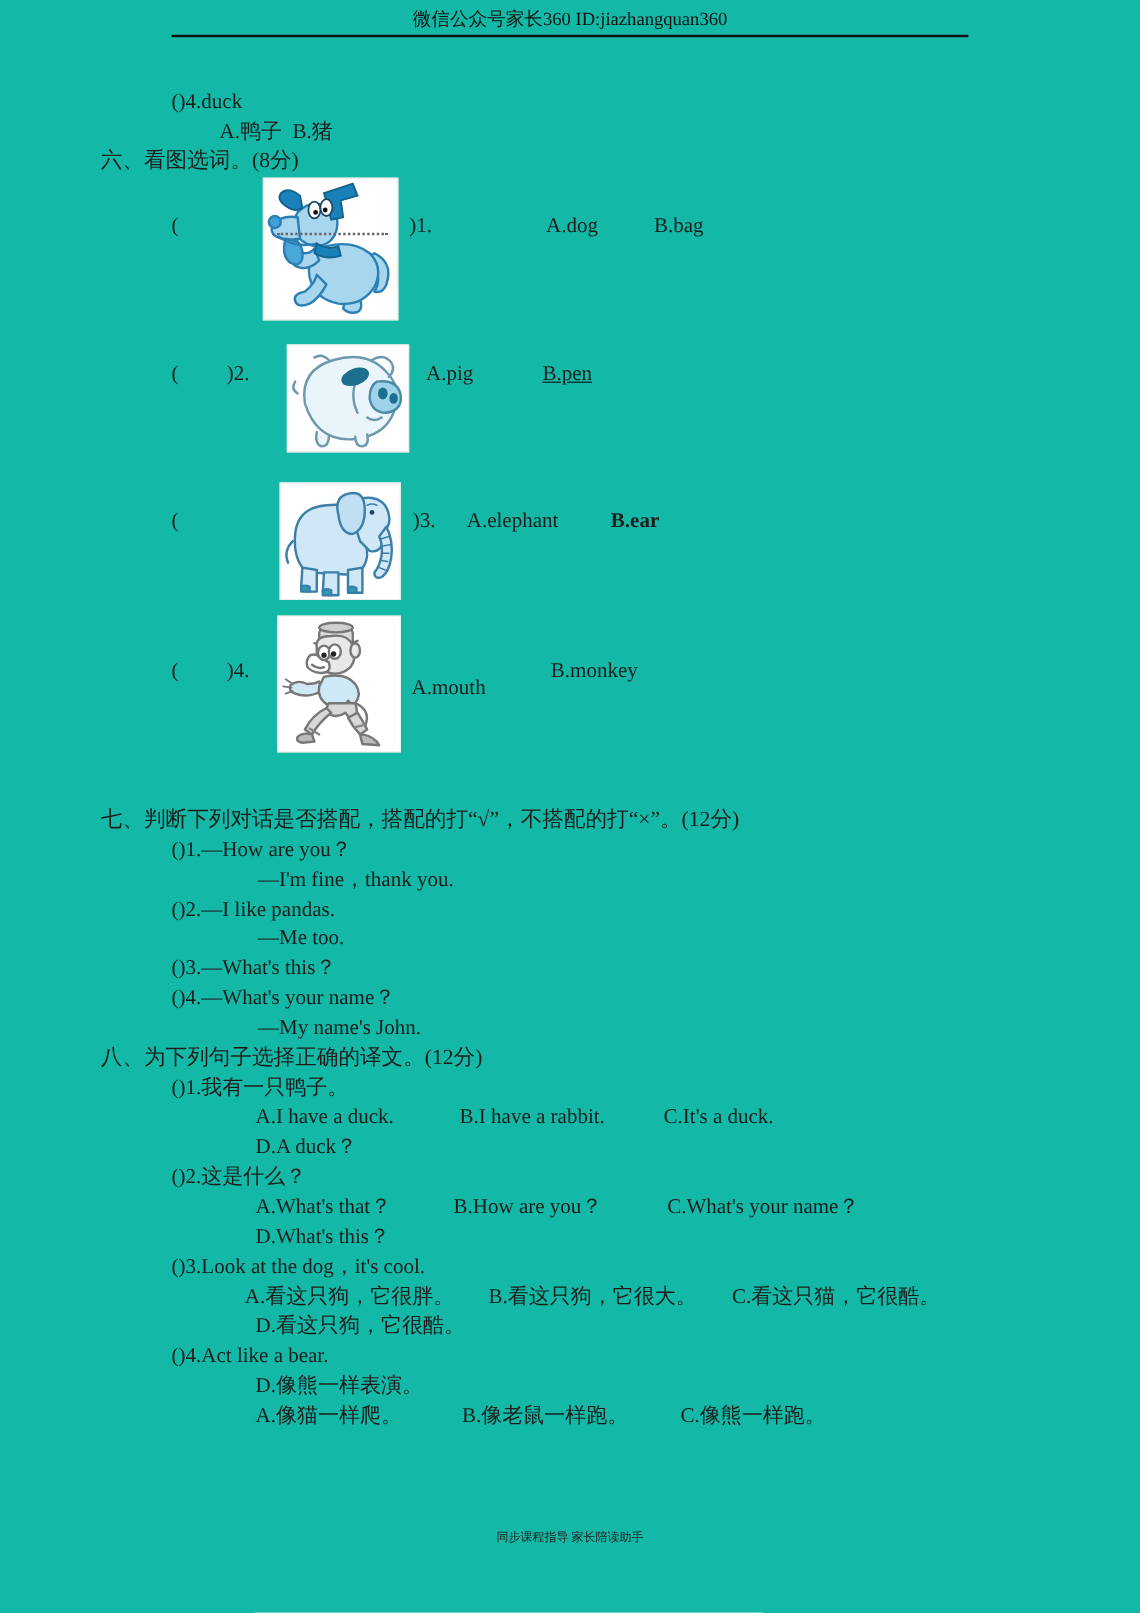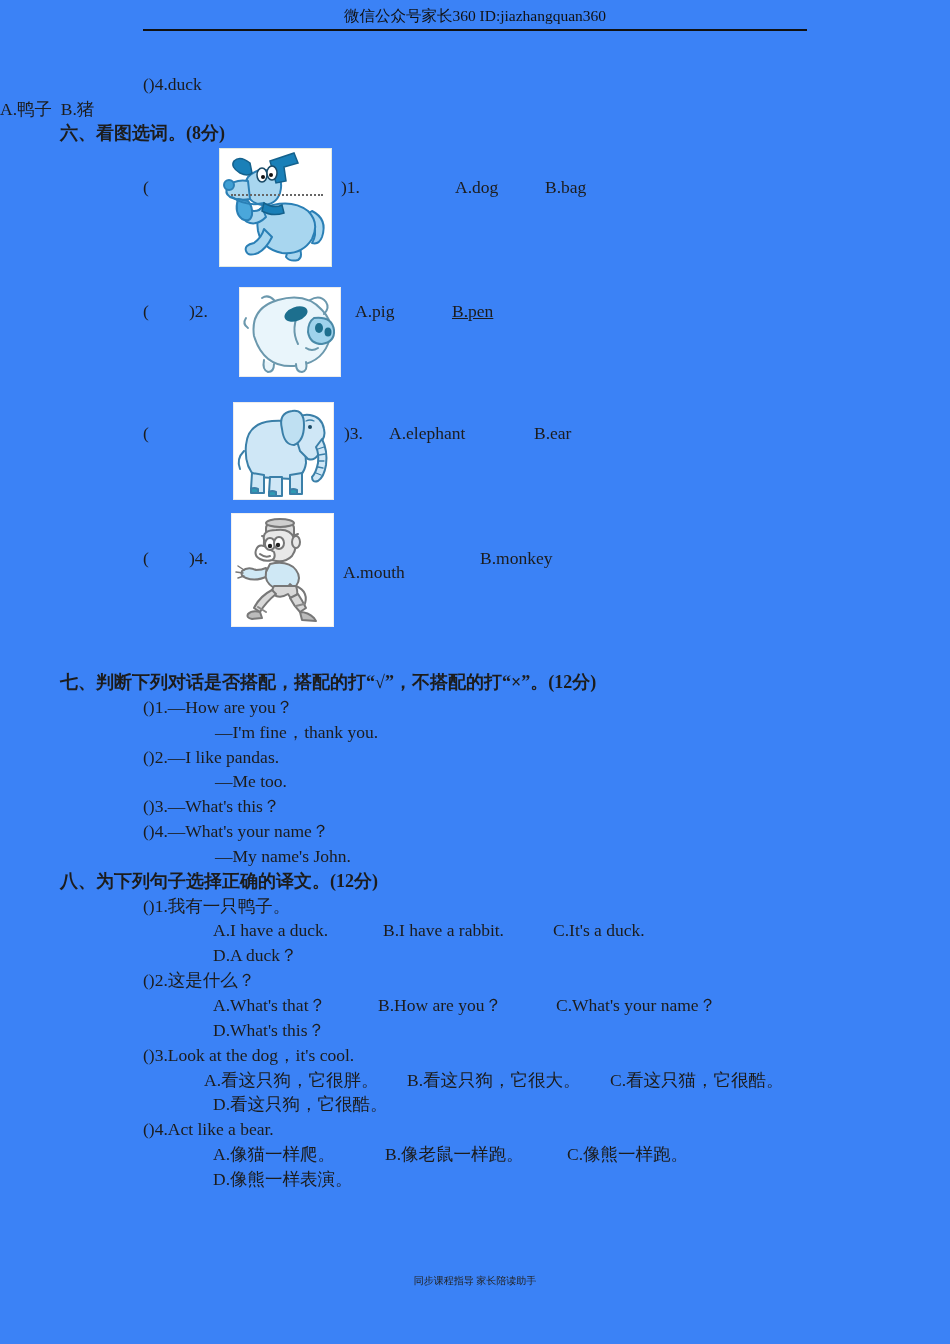--- a/index.html
+++ b/index.html
@@ -1,41 +1,41 @@
 <!DOCTYPE html>
 <html><head>
 <meta charset="utf-8">
 <style>
   html,body { margin:0; padding:0; background:#ffffff; }
   #page {
     position:relative;
     width:950px; height:1344px;
-    background:#3b82f6;
+    background:#14b8a6;
     font-family:"Liberation Serif","DejaVu Serif",serif;
     color:#1c1c1c;
     overflow:hidden;
   }
   
   #hdr {
     position:absolute; top:6px; left:0; width:100%;
     text-align:center; font-size:15.5px; color:#111;
   }
   #hdr-rule {
     position:absolute; top:29px; left:143px; width:664px; height:2px;
     background:#111;
   }
   
   .flow { position:absolute; left:0; right:0; }
   .line { height:24.5px; line-height:24.5px; font-size:17.5px; white-space:pre; }
   .flow2 .line { height:24.85px; line-height:24.85px; }
-  .sec-title { font-weight:bold; font-size:18px; padding-left:60px; }
+  .sec-title { font-weight:normal; font-size:18px; padding-left:84px; }
   .qline { padding-left:143px; }
   .qline .qtext { }
   .aline { padding-left:215px; }
-  .a2line { }
+  .a2line { padding-left:183px; }
   .optrow { padding-left:213px; }
   .optrow span { display:inline-block; }
   .row3opts { padding-left:204px; }
   .w1a{width:170px}.w1b{width:170px}
   .w2a{width:165px}.w2b{width:178px}
   .w3a{width:203px}.w3b{width:203px}
   .w4a{width:172px}.w4b{width:182px}
   
   .picrow { position:absolute; left:0; width:950px; }
   .s6txt { position:absolute; font-size:17.5px; line-height:18px; white-space:pre; }
@@ -144,21 +144,21 @@
           <path d="M48 26 Q44 10 58 8 Q70 6 70 22 Q70 38 60 42 Q50 42 48 26 Z" fill="#bfe0f2"></path>
           <path d="M88 36 Q94 48 92 62 Q90 74 84 78 Q78 80 78 74 Q82 70 84 60 Q85 50 82 44 Z"></path>
           <path d="M84 46 L90 44 M85 52 L91 51 M85 58 L90 58 M84 64 L89 65 M82 70 L87 72" fill="none" stroke-width="1.3"></path>
           <circle cx="76" cy="24" r="2" fill="#1a4a66" stroke="none"></circle>
           <path d="M72 18 Q76 16 80 18" fill="none" stroke-width="1.3"></path>
         </g>
       </svg>
     </div>
     <span class="s6txt" style="left:344px;top:22px;">)3.</span>
     <span class="s6txt" style="left:389px;top:22px;">A.elephant</span>
-    <span class="s6txt" style="left:534px;top:22px;">B.ear</span>
+    <span class="s6txt" style="left:509px;top:22px;font-weight:bold;">B.ear</span>
   </div>
 
   <div class="picrow" style="top:513px;height:114px;">
     <span class="s6txt" style="left:143px;top:36px;">(</span>
     <span class="s6txt" style="left:189px;top:36px;">)4.</span>
     <div class="picbox" style="left:231px;top:0;width:101px;height:112px;border-color:#f0f0f0;">
       <svg viewBox="0 0 101 112">
         <g stroke="#777" stroke-width="2" fill="#f2f2f2" stroke-linejoin="round" stroke-linecap="round">
           <path d="M64 72 Q78 78 72 92" fill="none"></path>
           <path d="M34 14 Q34 8 48 8 Q62 8 62 14 L62 22 L34 22 Z" fill="#dcdcdc"></path>
@@ -181,21 +181,21 @@
             <path d="M44 80 Q34 88 28 98 L22 94 Q28 82 40 76 Z"></path>
             <path d="M58 84 Q62 92 68 98 L74 94 Q70 86 66 80 Z"></path>
           </g>
           <path d="M28 98 Q20 96 16 100 Q14 104 20 105 L30 104 Z" fill="#bbbbbb"></path>
           <path d="M68 98 Q76 98 82 104 L84 107 L70 106 Z" fill="#bbbbbb"></path>
           <path d="M26 93 L34 98 M64 92 L72 90" stroke="#888" fill="none"></path>
         </g>
       </svg>
     </div>
     <span class="s6txt" style="left:343px;top:36px;margin-top:14px;">A.mouth</span>
-    <span class="s6txt" style="left:459px;top:36px;margin-left:21px;">B.monkey</span>
+    <span class="s6txt" style="left:459px;top:36px;">B.monkey</span>
   </div>
 
   <div class="flow flow2" style="top:670px;">
     <div class="line sec-title">七、判断下列对话是否搭配，搭配的打“√”，不搭配的打“×”。(12分)</div>
 
     <div class="line qline"><span>(</span><span class="qtext">)1.—How are you？</span></div>
     <div class="line aline">—I'm fine，thank you.</div>
     <div class="line qline"><span>(</span><span class="qtext">)2.—I like pandas.</span></div>
     <div class="line aline">—Me too.</div>
     <div class="line qline"><span>(</span><span class="qtext">)3.—What's this？</span></div>
@@ -210,19 +210,19 @@
 
     <div class="line qline"><span>(</span><span class="qtext">)2.这是什么？</span></div>
     <div class="line optrow"><span class="w2a">A.What's that？</span><span class="w2b">B.How are you？</span><span>C.What's your name？</span></div>
     <div class="line optrow"><span>D.What's this？</span></div>
 
     <div class="line qline"><span>(</span><span class="qtext">)3.Look at the dog，it's cool.</span></div>
     <div class="line optrow row3opts"><span class="w3a">A.看这只狗，它很胖。</span><span class="w3b">B.看这只狗，它很大。</span><span>C.看这只猫，它很酷。</span></div>
     <div class="line optrow"><span>D.看这只狗，它很酷。</span></div>
 
     <div class="line qline"><span>(</span><span class="qtext">)4.Act like a bear.</span></div>
+    <div class="line optrow"><span>D.像熊一样表演。</span></div>
     <div class="line optrow"><span class="w4a">A.像猫一样爬。</span><span class="w4b">B.像老鼠一样跑。</span><span>C.像熊一样跑。</span></div>
-    <div class="line optrow"><span>D.像熊一样表演。</span></div>
   </div>
 
   <div id="ftr">同步课程指导 家长陪读助手</div>
 
 </div>
 
 </body></html>

